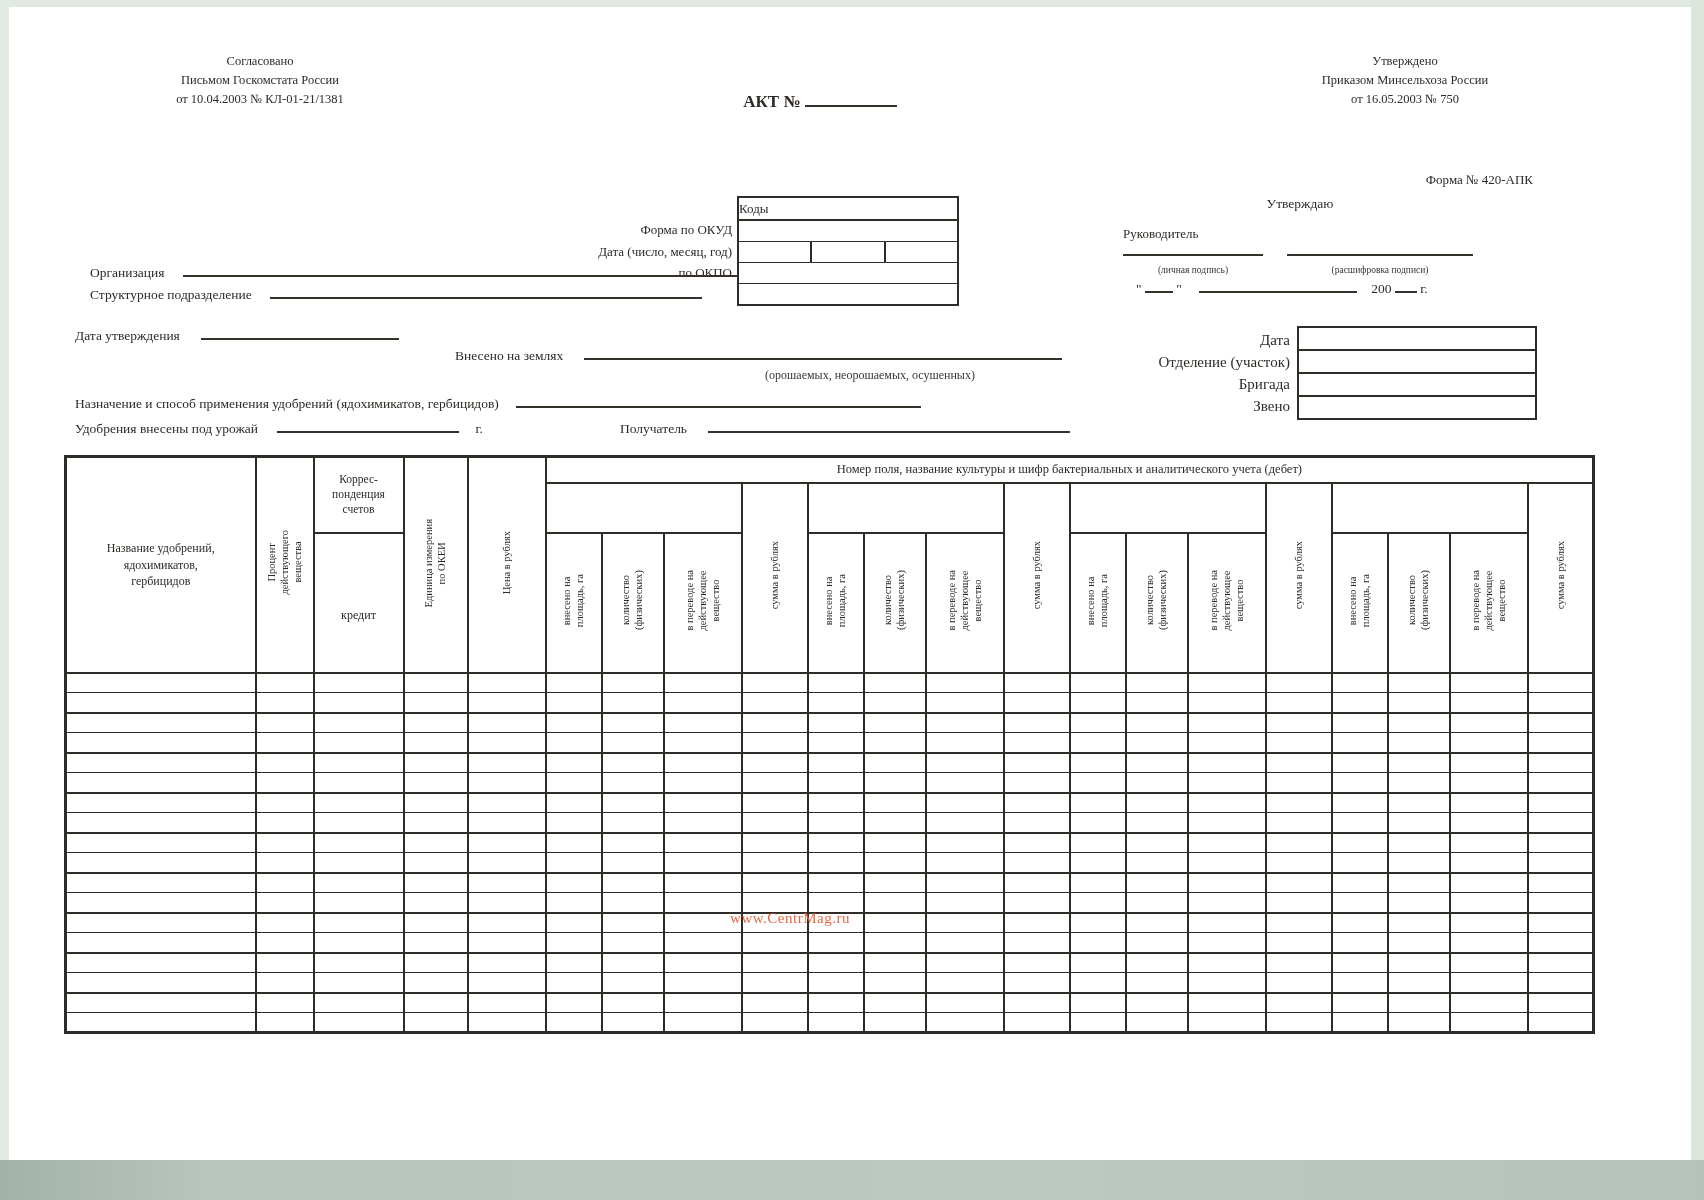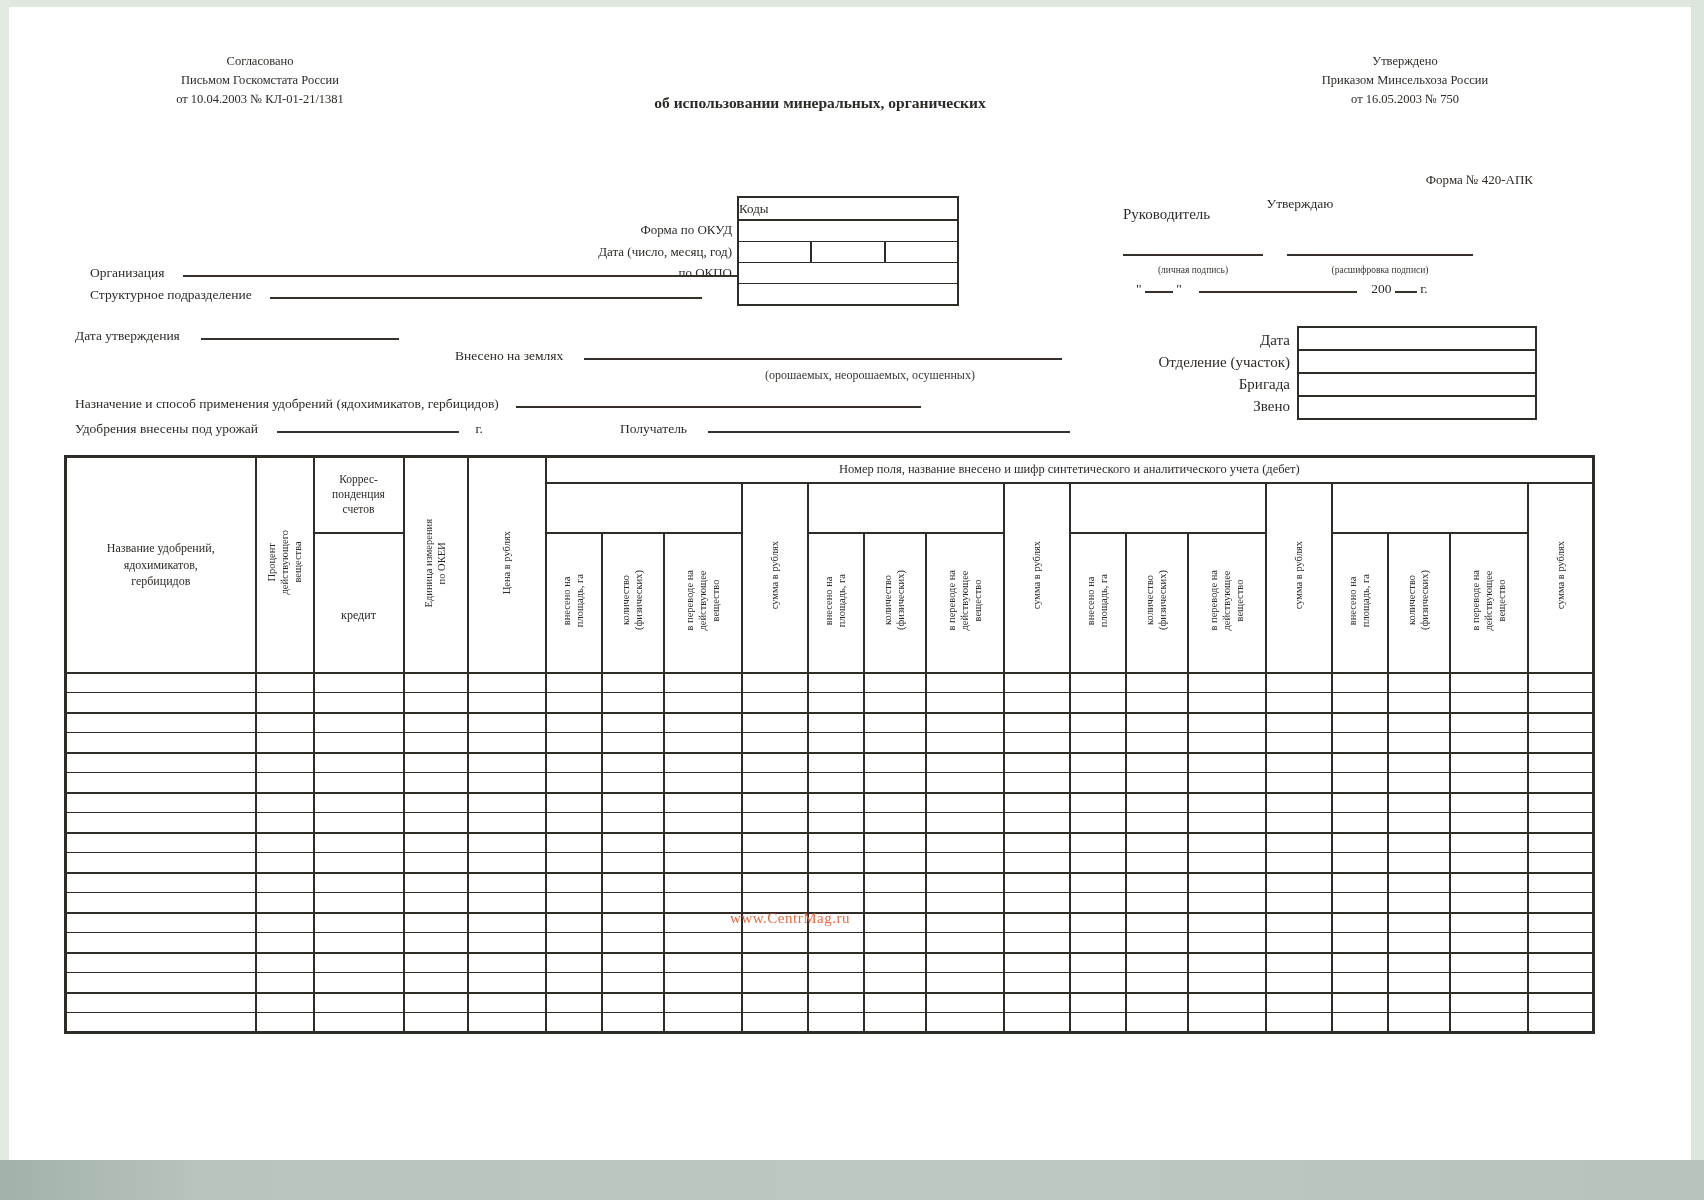--- a/index.html
+++ b/index.html
@@ -75,21 +75,24 @@
 
 <div class="abs approval center" style="left:1240px;top:52px;width:330px;">
   <div>Утверждено</div>
   <div>Приказом Минсельхоза России</div>
   <div>от 16.05.2003 № 750</div>
 </div>
 
 <div class="abs right" style="left:1373px;top:136px;width:160px;font-size:13px;margin-top:36px;">Форма № 420-АПК</div>
 
 <div class="abs center" style="left:560px;top:92px;width:520px;">
-  <div class="title2">об использовании минеральных, органических</div>
+  <div class="title1">
+    <span>АКТ №</span>
+    <span class="blank" style="width:92px;"></span>
+  </div>
 </div>
 
 <div class="abs right" style="left:440px;top:219px;width:292px;font-size:13px;line-height:21.5px;">
   <div>Форма по ОКУД</div>
   <div>Дата (число, месяц, год)</div>
   <div>по ОКПО</div>
 </div>
 
 <div class="abs codes-box">
   <div class="codes-head">Коды</div>
@@ -97,21 +100,21 @@
   <div class="codes-row date">
     <span></span>
     <span></span>
     <span></span>
   </div>
   <div class="codes-row"></div>
   <div class="codes-row"></div>
 </div>
 
 <div class="abs center" style="left:1230px;top:196px;width:140px;font-size:13.5px;">Утверждаю</div>
-<div class="abs" style="left:1123px;top:206px;font-size:15px;">Руководитель</div>
+<div class="abs" style="left:1123px;top:226px;font-size:13px;">Руководитель</div>
 <div class="abs" style="left:1123px;top:241px;">
   <span class="blank" style="width:140px;"></span>
   <span style="display:inline-block;width:16px;"></span>
   <span class="blank" style="width:186px;"></span>
 </div>
 <div class="abs" style="left:1123px;top:259px;">
   <span class="cap" style="display:inline-block;width:140px;text-align:center;">(личная подпись)</span>
   <span style="display:inline-block;width:16px;"></span>
   <span class="cap" style="display:inline-block;width:186px;text-align:center;">(расшифровка подписи)</span>
 </div>
@@ -213,21 +216,21 @@
 гербицидов</td>
         <td rowspan="3" class="vcell"><div class="vert">Процент
 действующего
 вещества</div></td>
         <td rowspan="2" class="corr-cell">Коррес-
 понденция
 счетов</td>
         <td rowspan="3" class="vcell"><div class="vert">Единица измерения
 по ОКЕИ</div></td>
         <td rowspan="3" class="vcell"><div class="vert">Цена в рублях</div></td>
-        <td colspan="16" class="span-head">Номер поля, название внесено и шифр синтетического и аналитического учета (дебет)</td>
+        <td colspan="16" class="span-head">Номер поля, название культуры и шифр бактериальных и аналитического учета (дебет)</td>
       </tr>
       <tr style="height: 50px;">
         <td colspan="3"></td>
         <td rowspan="2" class="vcell"><div class="vert">сумма в рублях</div></td>
         <td colspan="3"></td>
         <td rowspan="2" class="vcell"><div class="vert">сумма в рублях</div></td>
         <td colspan="3"></td>
         <td rowspan="2" class="vcell"><div class="vert">сумма в рублях</div></td>
         <td colspan="3"></td>
         <td rowspan="2" class="vcell"><div class="vert">сумма в рублях</div></td>

